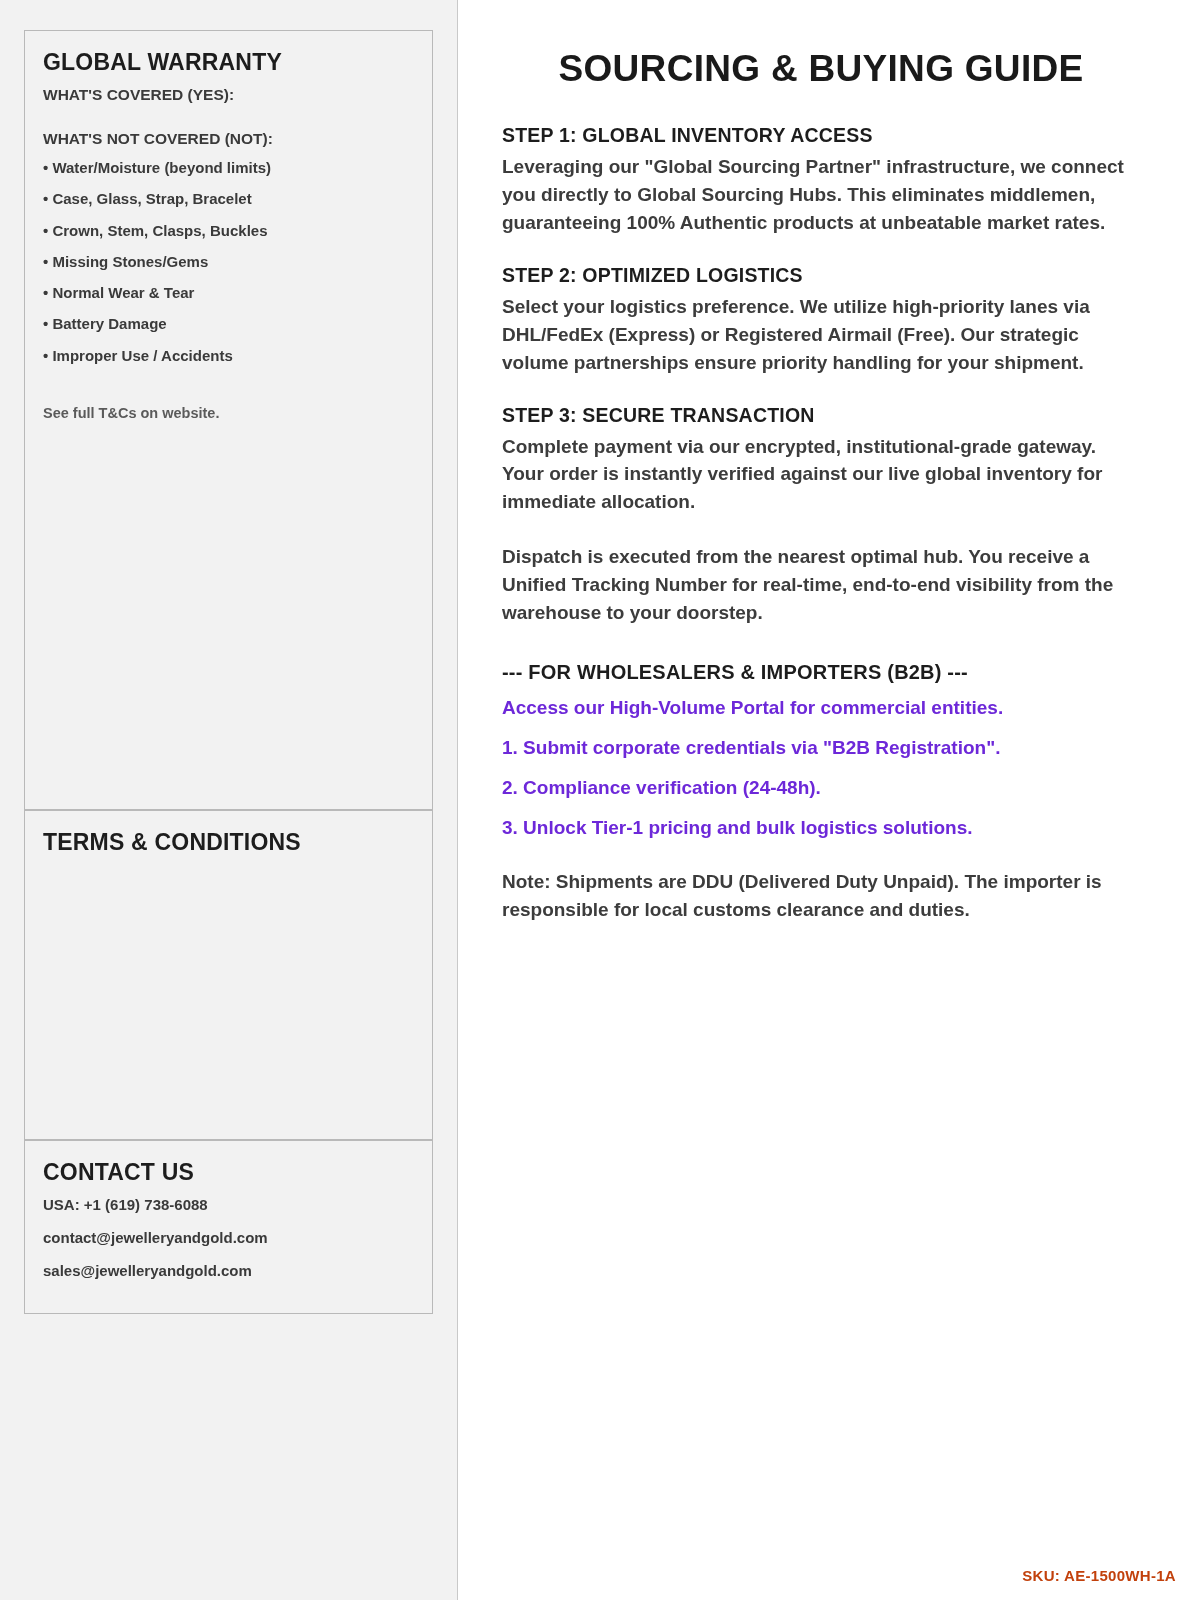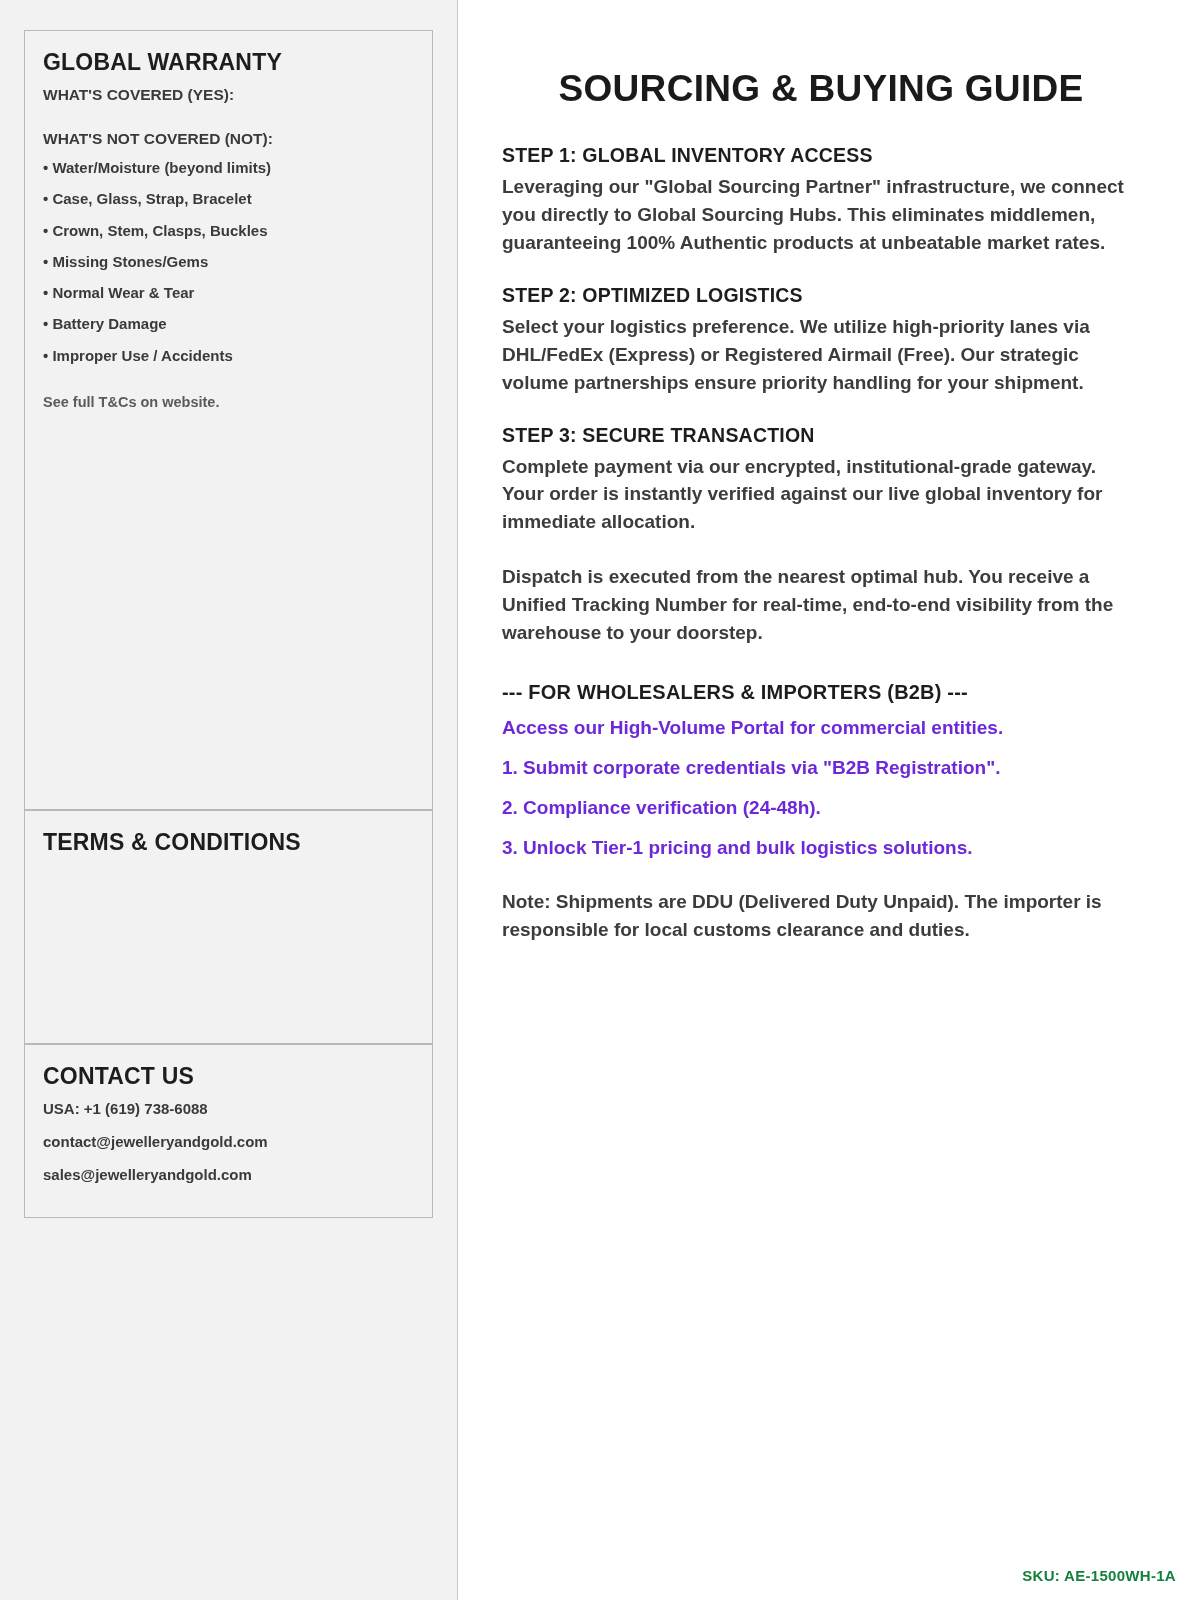--- a/index.html
+++ b/index.html
@@ -31,21 +31,21 @@
     display: flex;
     flex-direction: column;
   }
   .card {
     border: 1px solid #b9b9b9;
     background: #f2f2f2;
     box-sizing: border-box;
     padding: 18px 18px 16px 18px;
   }
   .card-warranty { height: 780px; }
-  .card-terms { height: 234px; }
+  .card-terms { height: 330px; }
   .card-contact { height: 174px; }
 
   .card h2 {
     margin: 0 0 10px 0;
     font-size: 23px;
     font-weight: bold;
     letter-spacing: 0.2px;
     color: #1d1d1d;
   }
   .sub-head {
@@ -61,21 +61,21 @@
     padding: 0;
   }
   ul.bullets li {
     font-size: 15px;
     font-weight: bold;
     color: #3a3a3a;
     line-height: 1.35;
     margin-bottom: 11px;
   }
   .note-line {
-    margin-top: 28px;
+    margin-top: 39px;
     font-size: 14.5px;
     font-weight: bold;
     color: #5a5a5a;
   }
   .terms-body {
     font-size: 15px;
     font-weight: bold;
     color: #3a3a3a;
     line-height: 1.7;
     margin: 0;
@@ -85,21 +85,21 @@
     font-weight: bold;
     color: #3a3a3a;
     margin: 0 0 16px 0;
   }
   .contact-line:first-of-type { margin-top: 4px; }
 
   
   .right-col {
     flex: 1;
     box-sizing: border-box;
-    padding: 68px 60px 0 44px;
+    padding: 48px 60px 0 44px;
     position: relative;
   }
   .guide-title {
     margin: 0 0 34px 0;
     text-align: center;
     font-size: 37px;
     font-weight: bold;
     letter-spacing: 0.3px;
     color: #1a1a1a;
   }
@@ -140,21 +140,21 @@
     font-weight: bold;
     color: #3c3c3c;
     line-height: 1.47;
   }
   .sku {
     position: absolute;
     right: 24px;
     bottom: 16px;
     font-size: 15px;
     font-weight: bold;
-    color: #15803d;
+    color: #c2410c;
     letter-spacing: 0.3px;
   }
 </style>
 </head>
 <body>
 
 <div class="page">
 
   <div class="left-col">
 

